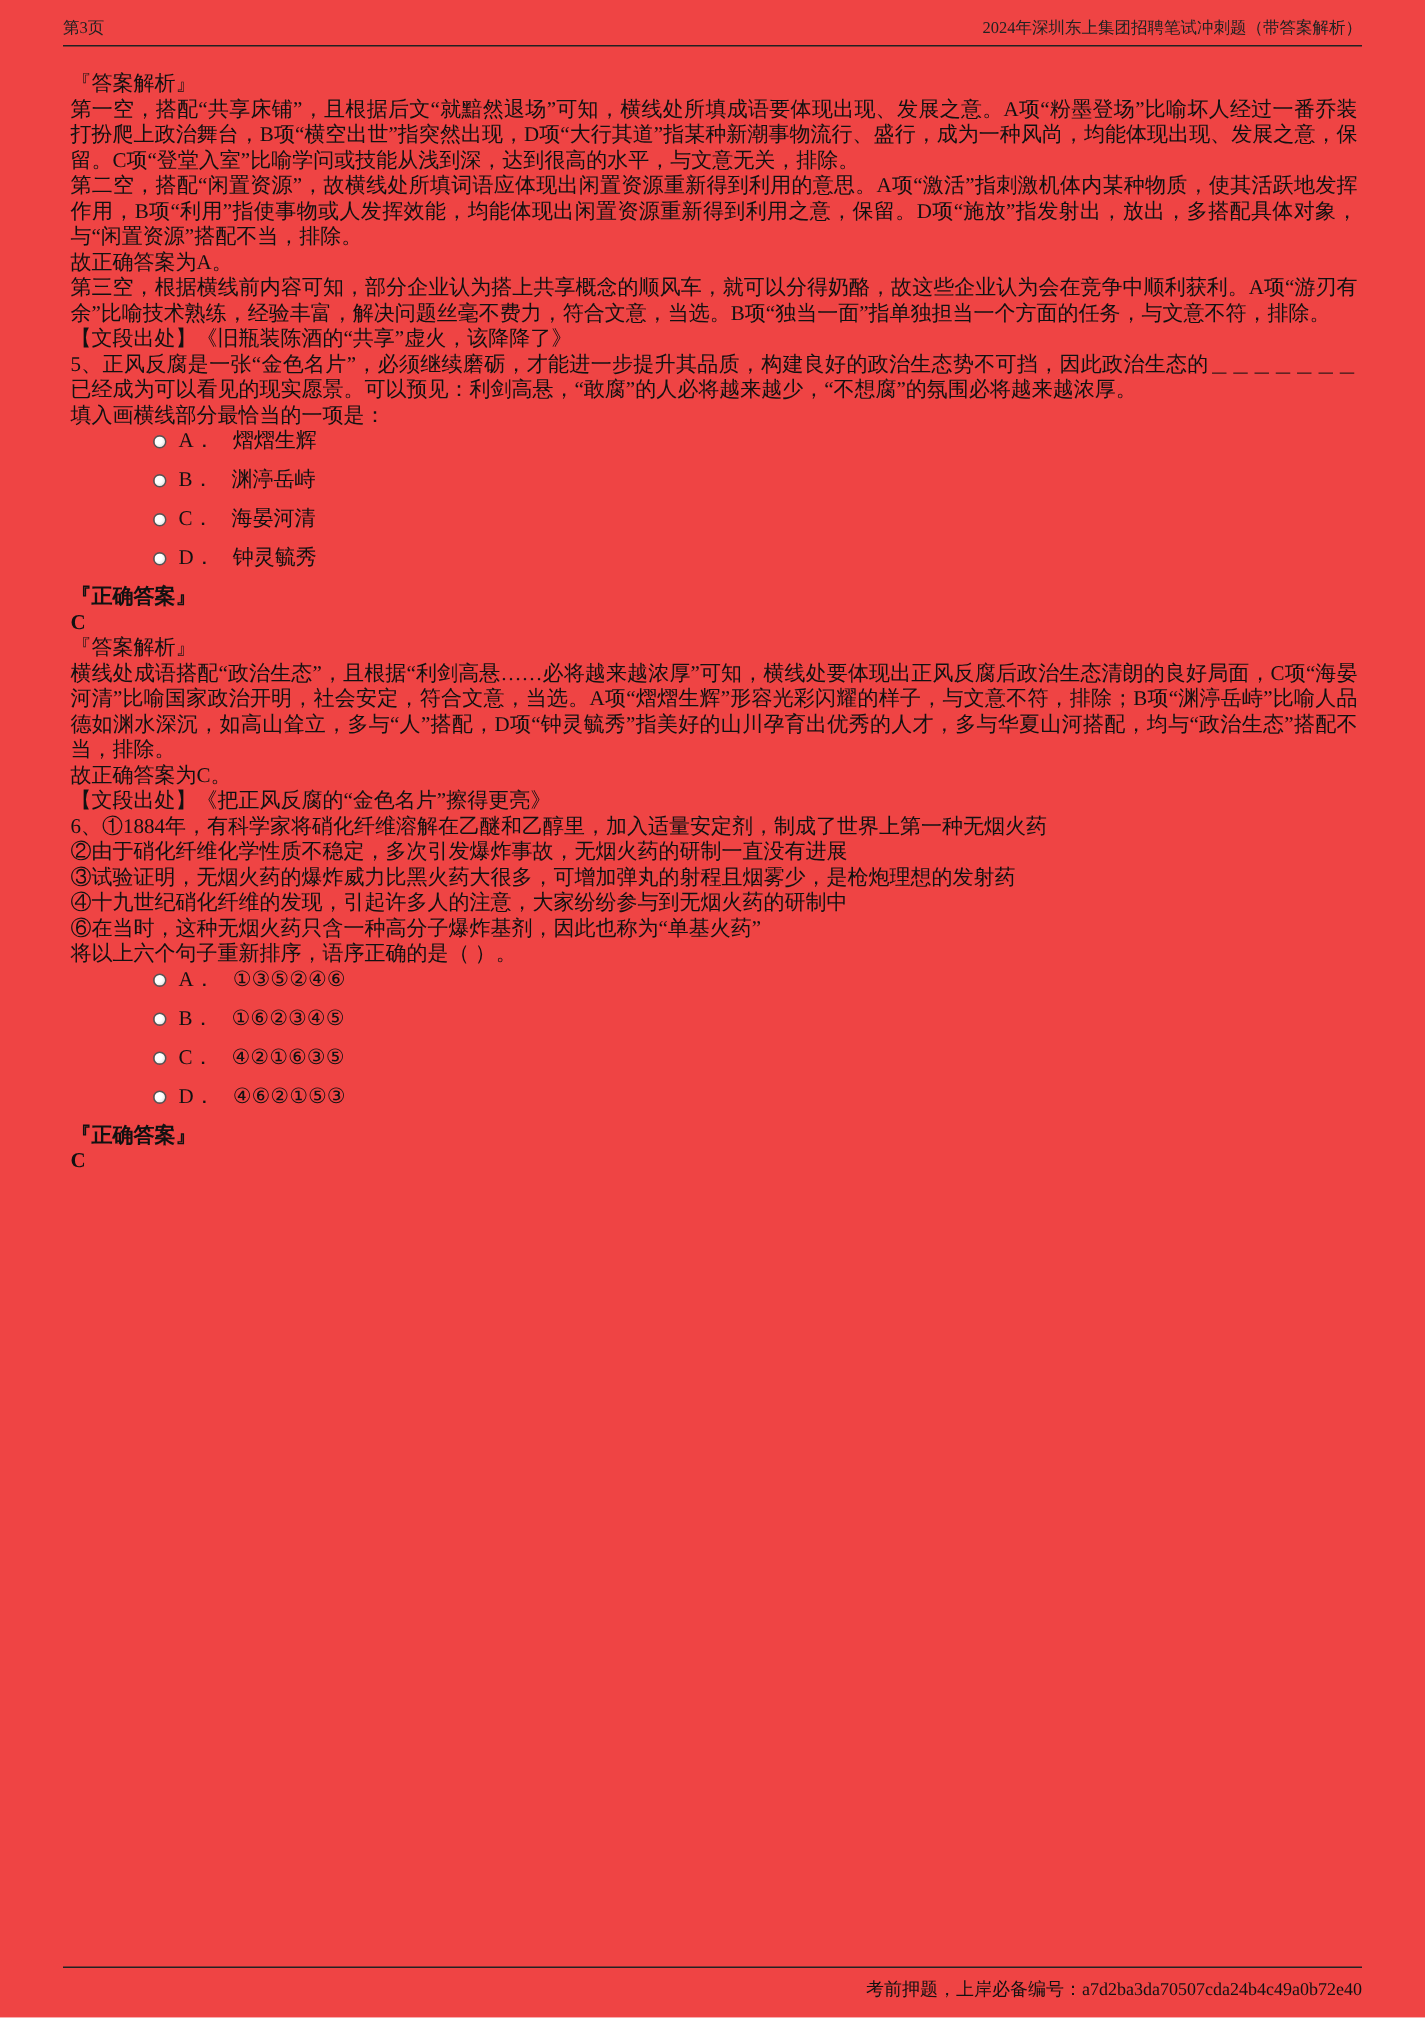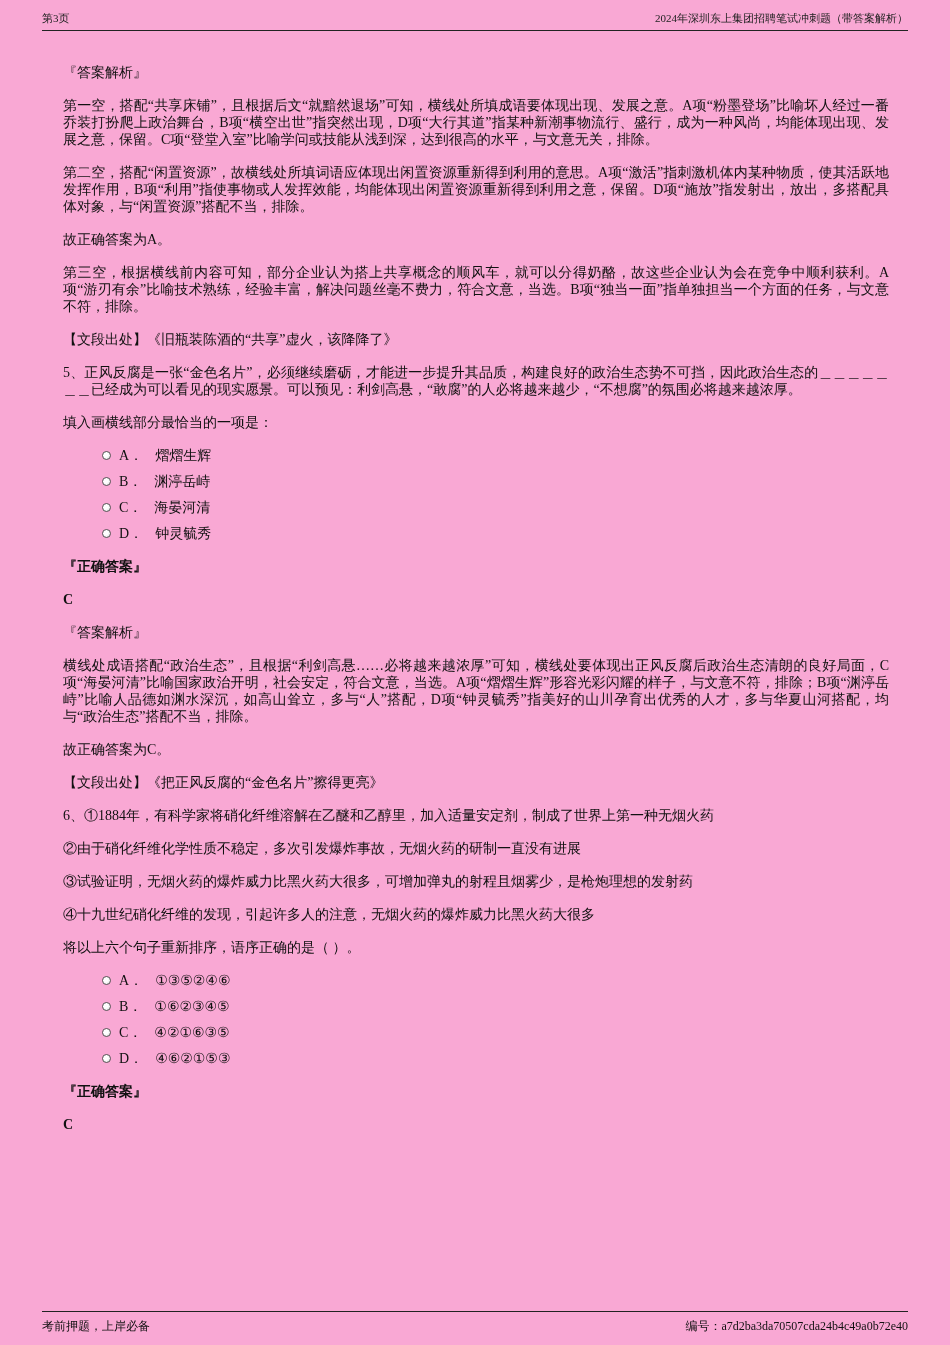--- a/index.html
+++ b/index.html
@@ -2,21 +2,21 @@
 <html><head>
 <meta charset="utf-8">
 <style>
   * { box-sizing: border-box; }
   html, body { margin: 0; padding: 0; background: #ffffff; }
   .page {
     position: relative;
     width: 950px;
     height: 1345px;
     margin: 0 auto;
-    background: #f9a8d4;
+    background: #ef4444;
     font-family: "Liberation Serif", "DejaVu Serif", serif;
     color: #111;
     overflow: hidden;
   }
   .page-header {
     position: absolute;
     top: 11px; left: 42px; right: 42px;
     display: flex;
     justify-content: space-between;
     align-items: baseline;
@@ -29,21 +29,21 @@
     border-top: 1px solid #222;
     height: 0;
   }
   .content {
     position: absolute;
     top: 48px; left: 47px; right: 45px;
     font-size: 14px;
     line-height: 17px;
     text-align: justify;
   }
-  .content p { margin: 16px; }
+  .content p { margin: 0; }
   .mb14 { margin-bottom: 14px; }
   .mb16 { margin-bottom: 16px; }
   .mb18 { margin-bottom: 18px; }
   .mb24 { margin-bottom: 24px; }
   .tight { margin-bottom: 4px; font-weight: bold; }
   .q-start { margin-top: 14px; }
   .prompt { margin-bottom: 13px; }
   .bracket { margin-left: 6px; }
   .option-row {
     display: flex;
@@ -67,21 +67,21 @@
     left: 42px; right: 42px;
     bottom: 33px;
     border-top: 1px solid #222;
     height: 0;
   }
   .page-footer {
     position: absolute;
     left: 42px; right: 42px;
     bottom: 10px;
     display: flex;
-    justify-content: space-between;
+    justify-content: flex-end;
     align-items: baseline;
     font-size: 12px;
     color: #111;
   }
 </style>
 </head>
 <body>
 
 <div class="page">
 
@@ -127,21 +127,22 @@
     <p class="tight bracket">『正确答案』</p>
     <p class="tight">C</p>
     <p class="mb16 bracket">『答案解析』</p>
     <p class="mb18">横线处成语搭配“政治生态”，且根据“利剑高悬……必将越来越浓厚”可知，横线处要体现出正风反腐后政治生态清朗的良好局面，C项“海晏河清”比喻国家政治开明，社会安定，符合文意，当选。A项“熠熠生辉”形容光彩闪耀的样子，与文意不符，排除；B项“渊渟岳峙”比喻人品德如渊水深沉，如高山耸立，多与“人”搭配，D项“钟灵毓秀”指美好的山川孕育出优秀的人才，多与华夏山河搭配，均与“政治生态”搭配不当，排除。</p>
     <p class="mb18">故正确答案为C。</p>
     <p class="mb24">【文段出处】《把正风反腐的“金色名片”擦得更亮》</p>
 
     <p class="mb14 q-start">6、①1884年，有科学家将硝化纤维溶解在乙醚和乙醇里，加入适量安定剂，制成了世界上第一种无烟火药</p>
     <p class="mb14">②由于硝化纤维化学性质不稳定，多次引发爆炸事故，无烟火药的研制一直没有进展</p>
     <p class="mb14">③试验证明，无烟火药的爆炸威力比黑火药大很多，可增加弹丸的射程且烟雾少，是枪炮理想的发射药</p>
-    <p class="mb14">④十九世纪硝化纤维的发现，引起许多人的注意，无烟火药的爆炸威力比黑火药大很多</p>
+    <p class="mb14">④十九世纪硝化纤维的发现，引起许多人的注意，大家纷纷参与到无烟火药的研制中</p>
+    <p class="mb24">⑥在当时，这种无烟火药只含一种高分子爆炸基剂，因此也称为“单基火药”</p>
     <p class="prompt">将以上六个句子重新排序，语序正确的是（ ）。</p>
 
     <div class="option-row">
       <span class="radio"></span>
       <span class="opt-label">A．</span>
       <span>①③⑤②④⑥</span>
     </div>
     <div class="option-row">
       <span class="radio"></span>
       <span class="opt-label">B．</span>

